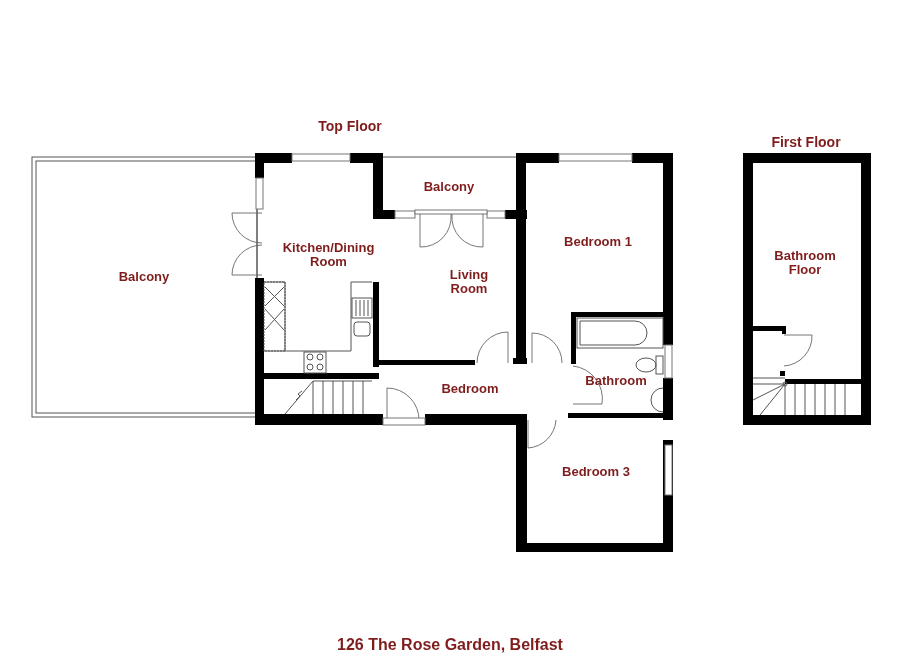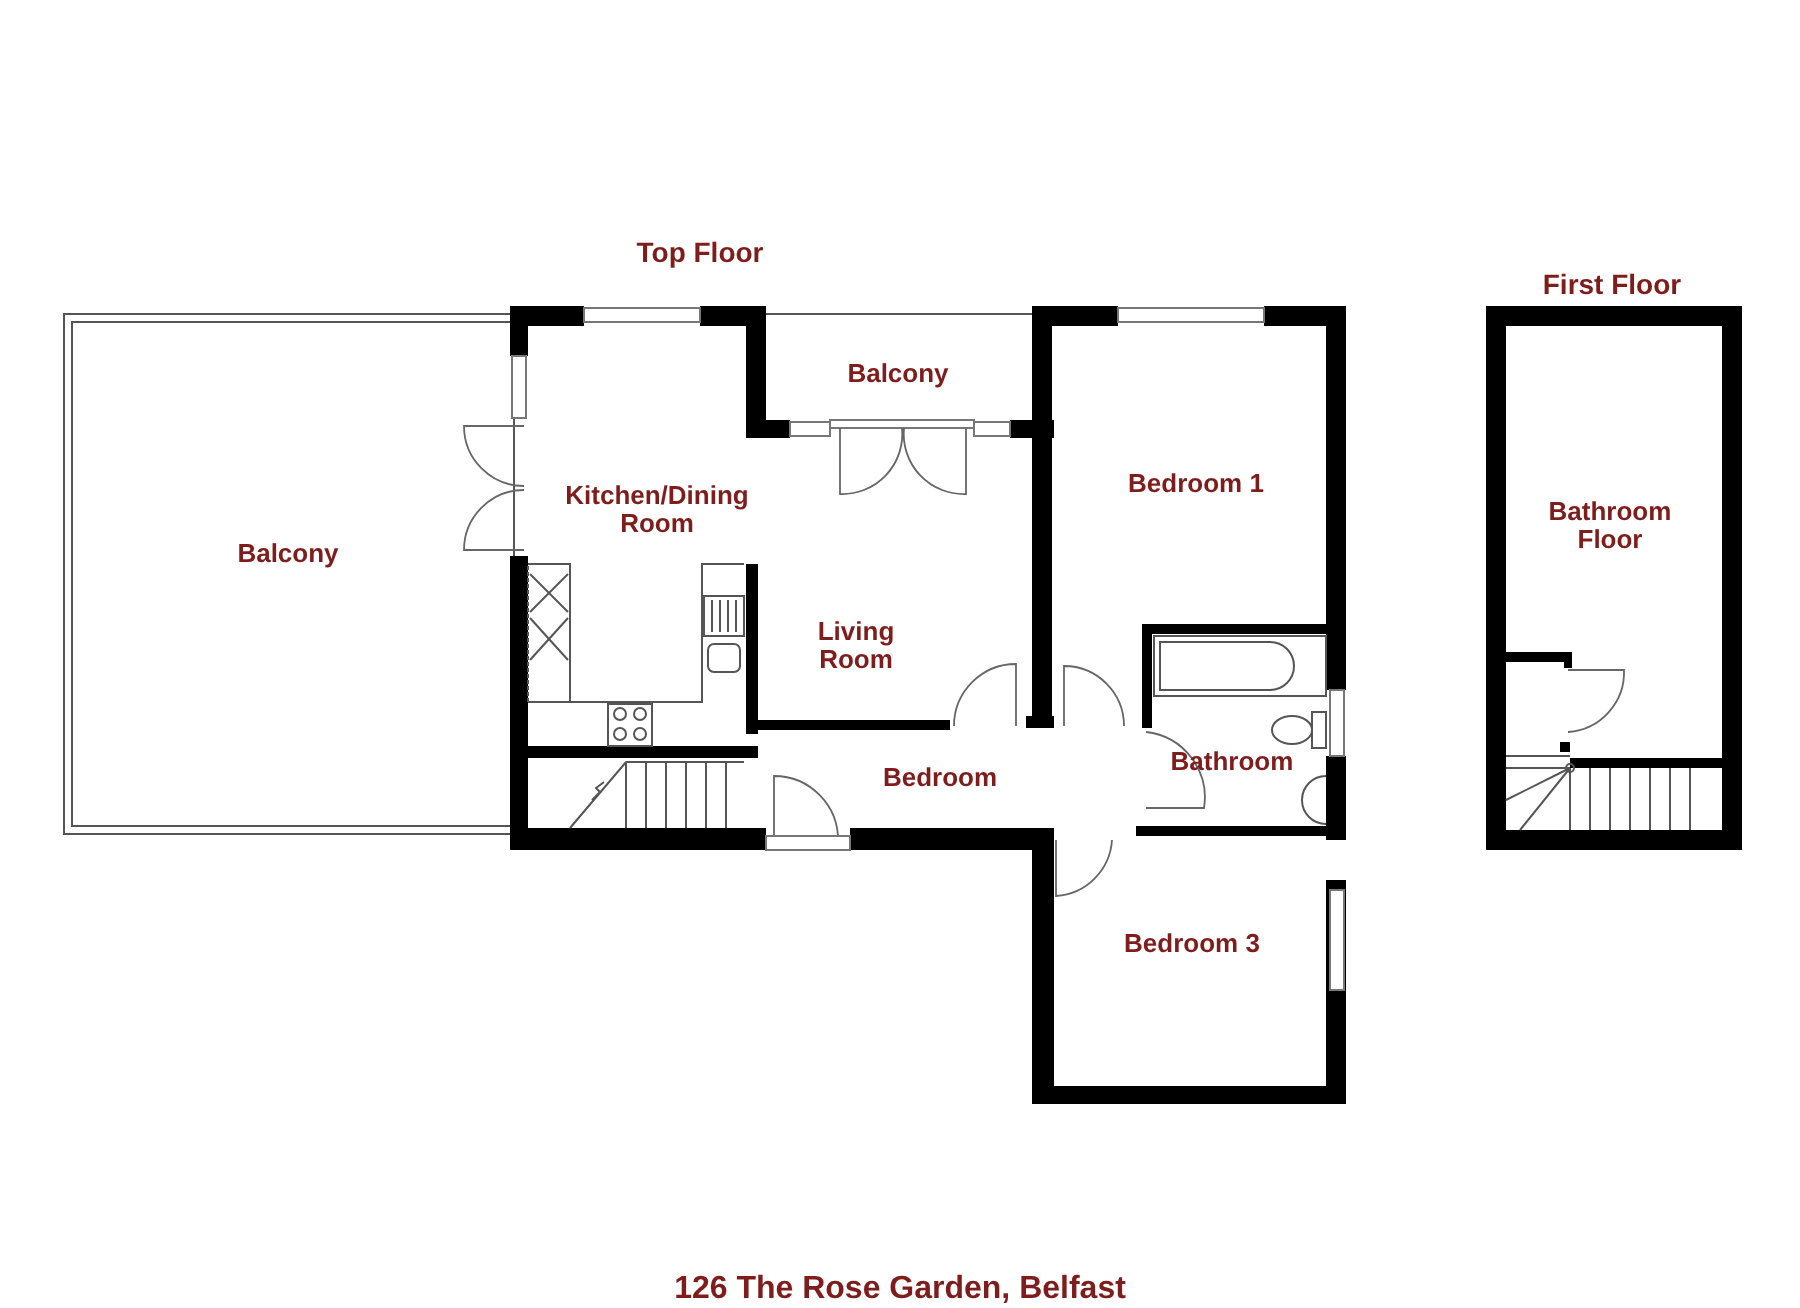--- a/index.html
+++ b/index.html
@@ -172,21 +172,21 @@
 
 <div class="lbl hdr" style="left:300px; top:119px; width:100px;">Top Floor</div>
 <div class="lbl hdr" style="left:756px; top:119px; width:100px;margin-top:16px;">First Floor</div>
 
 <div class="lbl" style="left:94px; top:270px; width:100px;">Balcony</div>
 <div class="lbl" style="left:266px; top:241px; width:125px;">
   <div>Kitchen/Dining</div>
   <div>Room</div>
 </div>
 <div class="lbl" style="left:399px; top:180px; width:100px;">Balcony</div>
-<div class="lbl" style="left:378px; top:268px; width:100px;margin-top:41px;">
+<div class="lbl" style="left:419px; top:268px; width:100px;">
   <div>Living</div>
   <div>Room</div>
 </div>
 <div class="lbl" style="left:548px; top:235px; width:100px;">Bedroom 1</div>
 <div class="lbl" style="left:420px; top:382px; width:100px;">Bedroom</div>
 <div class="lbl" style="left:566px; top:374px; width:100px;">Bathroom</div>
 <div class="lbl" style="left:546px; top:465px; width:100px;">Bedroom 3</div>
 <div class="lbl" style="left:755px; top:249px; width:100px;">
   <div>Bathroom</div>
   <div>Floor</div>

